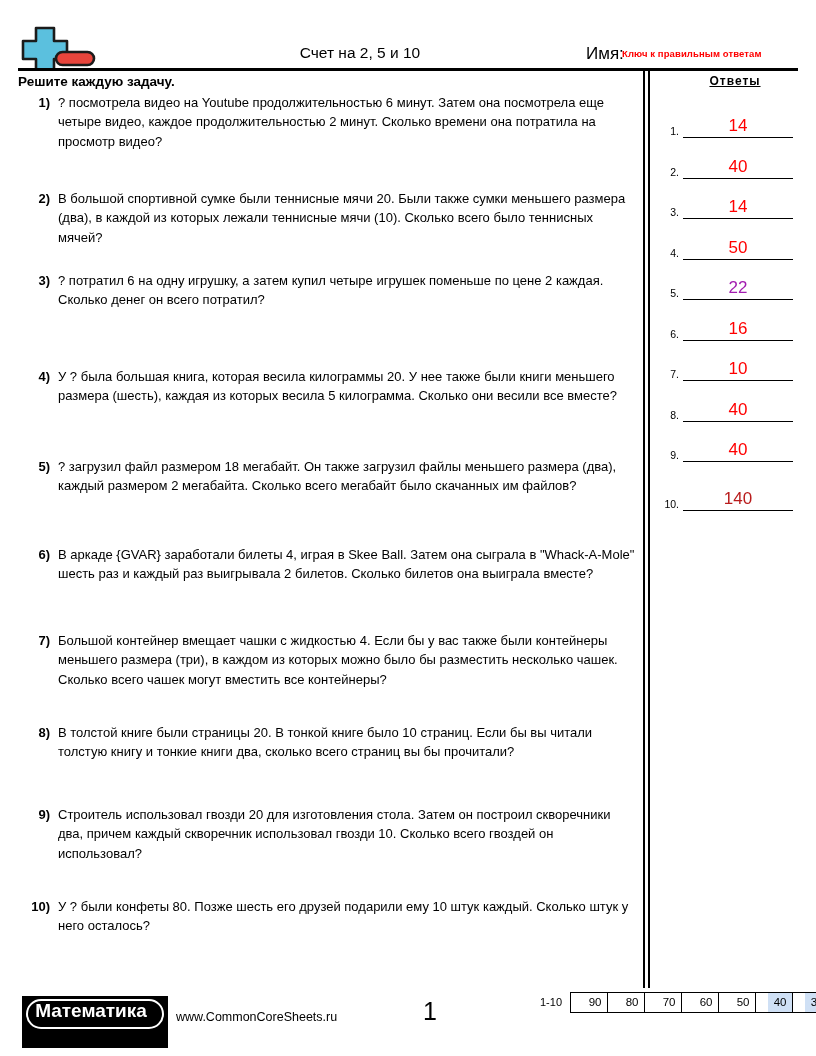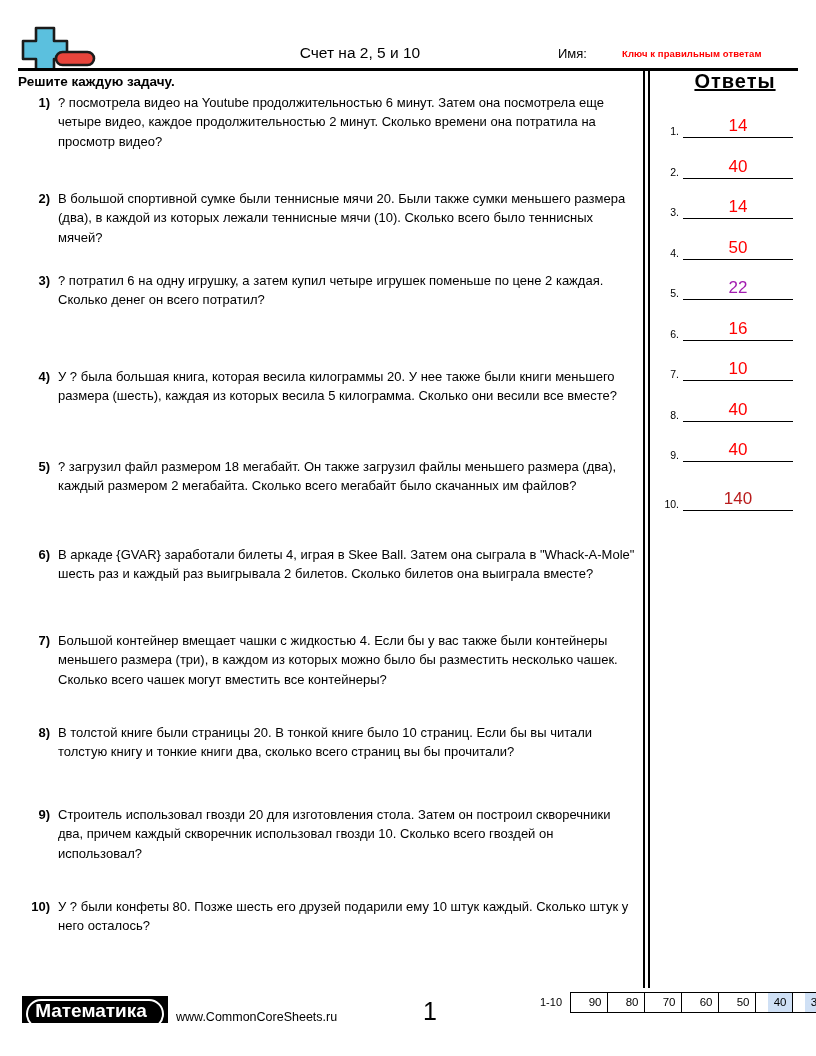--- a/index.html
+++ b/index.html
@@ -40,23 +40,23 @@
     left: 180px;
     top: 44px;
     width: 360px;
     text-align: center;
     font-size: 15.5px;
     line-height: 18px;
     white-space: nowrap;
   }
   #name-label {
     position: absolute;
-    left: 558px;
+    left: 586px;
     top: 45px;
-    font-size: 13px;
+    font-size: 17px;
     line-height: 17px;
   }
   #answer-key-label {
     position: absolute;
     left: 622px;
     top: 48px;
     font-size: 9.5px;
     font-weight: bold;
     color: #ff0000;
     line-height: 12px;
@@ -129,21 +129,21 @@
     text-align: left;
   }
 
   
   #answers-title {
     position: absolute;
     left: 660px;
     top: 72px;
     width: 150px;
     text-align: center;
-    font-size: 20px;
+    font-size: 12px;
     font-weight: bold;
     letter-spacing: 1px;
     text-decoration: underline;
     line-height: 18px;
   }
   .answer-row {
     position: absolute;
     left: 655px;
     width: 152px;
     height: 30px;
@@ -176,21 +176,21 @@
     color: #ff0000;
     line-height: 20px;
   }
 
   
   #footer-logo {
     position: absolute;
     left: 22px;
     top: 996px;
     width: 146px;
-    height: 27px;
+    height: 52px;
     background: #000000;
   }
   #footer-logo .pill {
     position: absolute;
     left: 4px;
     top: 3px;
     width: 138px;
     height: 30px;
     border: 2.5px solid #ffffff;
     border-radius: 15px;

